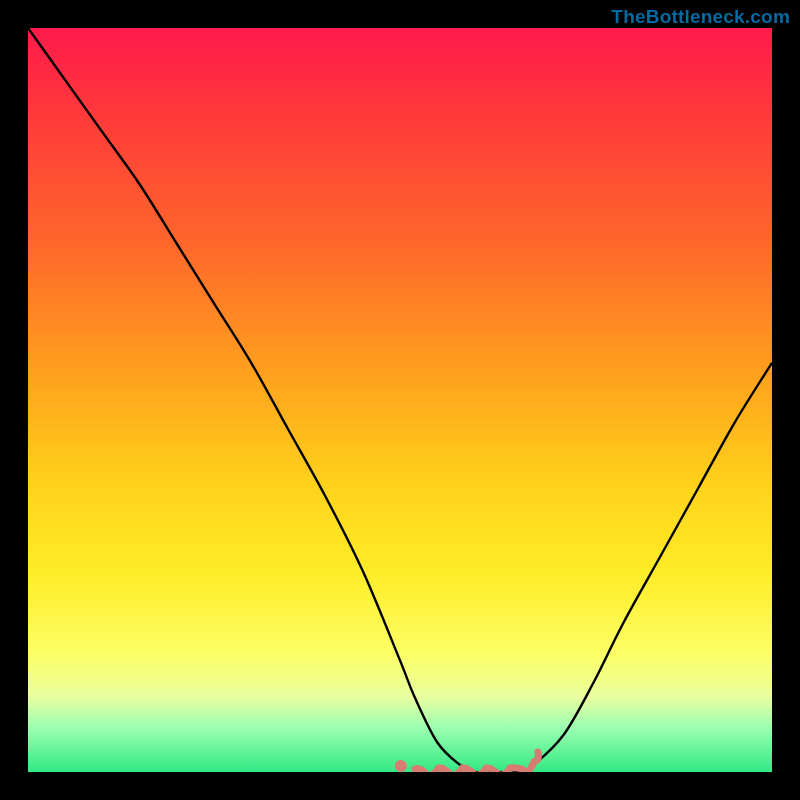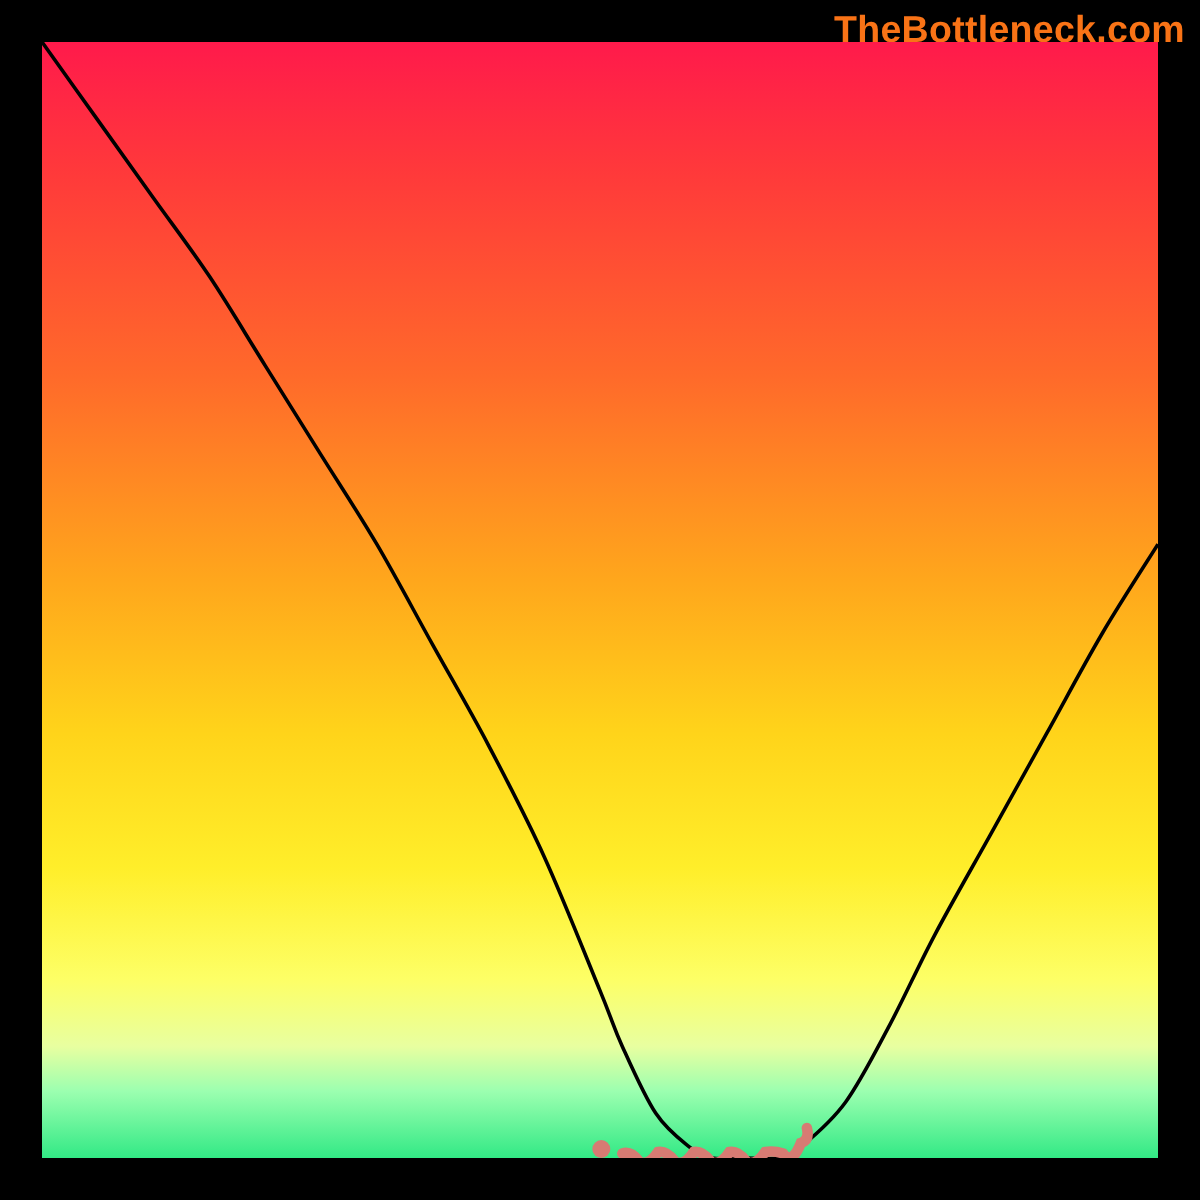--- a/index.html
+++ b/index.html
@@ -37,22 +37,22 @@
       #fdff66 84%,
       #e8ffa0 90%,
       #9cffb0 94%,
       #32e985 100%
     );
   }
   .watermark {
     position: absolute;
     top: 6px;
     right: 10px;
-    color: #f97316;
-    font-size: 25px;
+    color: #0369a1;
+    font-size: 19px;
     font-weight: 600;
     letter-spacing: 0.2px;
     user-select: none;
   }
   svg.curve {
     position: absolute;
     left: 0;
     top: 0;
     width: 744px;
     height: 744px;

